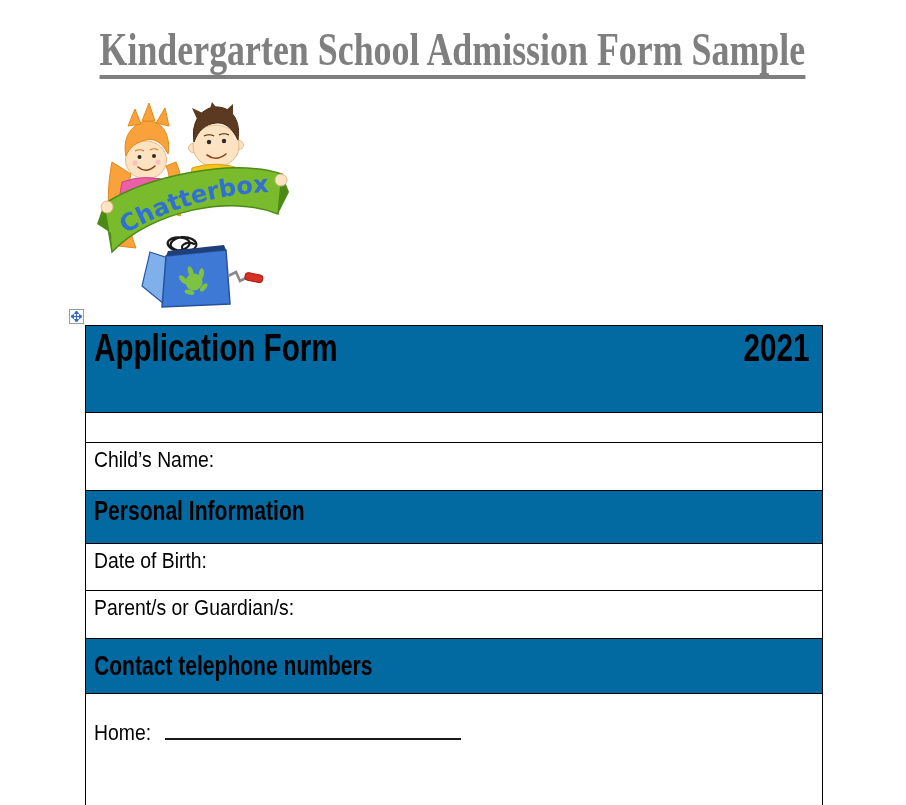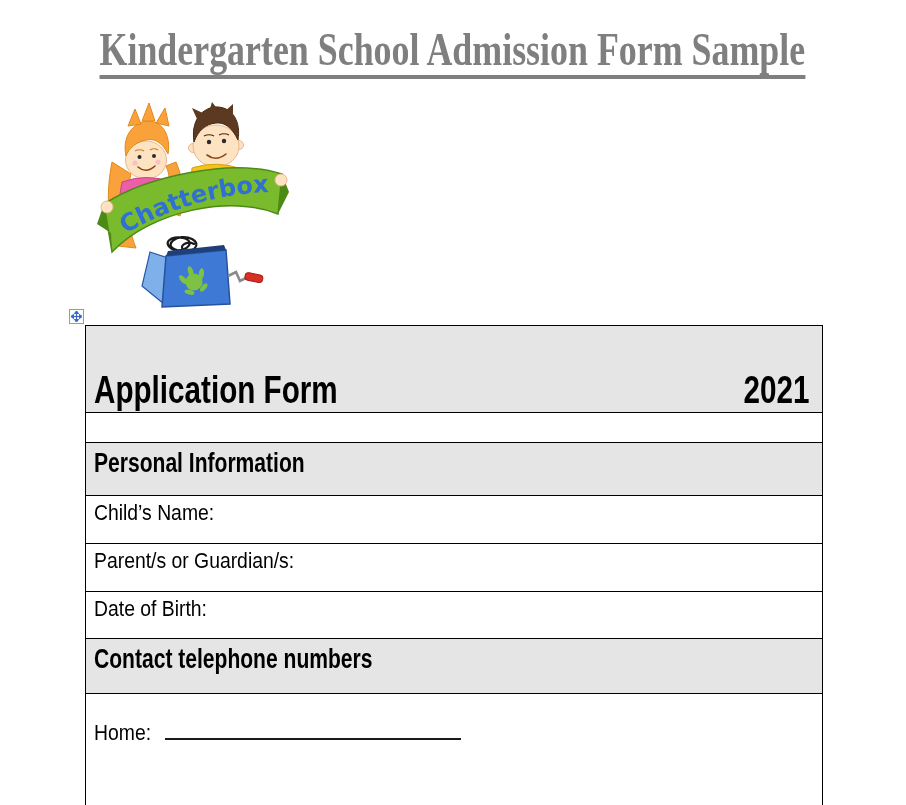--- a/index.html
+++ b/index.html
@@ -31,25 +31,25 @@
     display:flex; align-items:center; justify-content:center;
   }
 
   
   .form-table {
     position:absolute; left:85px; top:325px; width:738px; height:480px;
     border:1px solid #000; border-bottom:none;
     background:#fff; overflow:hidden;
   }
   .row { width:100%; border-bottom:1px solid #000; padding-left:8px; }
-  .row.green { background:#e5e5e5;align-items:flex-end; }
+  .row.green { background:#0369a1; }
   .row-header   { height:87px; padding-top:2px; display:flex; justify-content:space-between; align-items:flex-start; padding-right:12px; }
   .row-blank    { height:30px; }
   .row-section  { height:53px; padding-top:5px; }
-  .row-section2 { height:55px; padding-top:5px; }
+  .row-section2 { height:55px; padding-top:12px; }
   .row-field    { height:48px; padding-top:4px; }
   .row-field-s  { height:47px; padding-top:4px; }
   .row-home     { height:70px; border-bottom:none; padding-top:22px; }
 
   .h1 {
     display:inline-block; font-weight:bold; font-size:38px; line-height:1.1;
     transform:scaleX(0.78); transform-origin:0 0; white-space:nowrap;
   }
   .h1.right { transform-origin:100% 0; }
   .h2 {
@@ -160,35 +160,35 @@
 
 <div class="form-table">
 
   <div class="row green row-header">
     <span class="h1">Application Form</span>
     <span class="h1 right">2021</span>
   </div>
 
   <div class="row row-blank"></div>
 
+  <div class="row row-field">
+    <span class="label">Child’s Name:</span>
+  </div>
+
   <div class="row green row-section">
     <span class="h2">Personal Information</span>
   </div>
 
-  <div class="row row-field">
-    <span class="label">Child’s Name:</span>
+
+  <div class="row row-field-s">
+    <span class="label">Date of Birth:</span>
   </div>
-
 
   <div class="row row-field">
     <span class="label">Parent/s or Guardian/s:</span>
-  </div>
-
-  <div class="row row-field-s">
-    <span class="label">Date of Birth:</span>
   </div>
 
   <div class="row green row-section2">
     <span class="h2">Contact telephone numbers</span>
   </div>
 
   <div class="row row-home">
     <span class="label">Home:</span><span class="fill-line"></span>
   </div>
 

